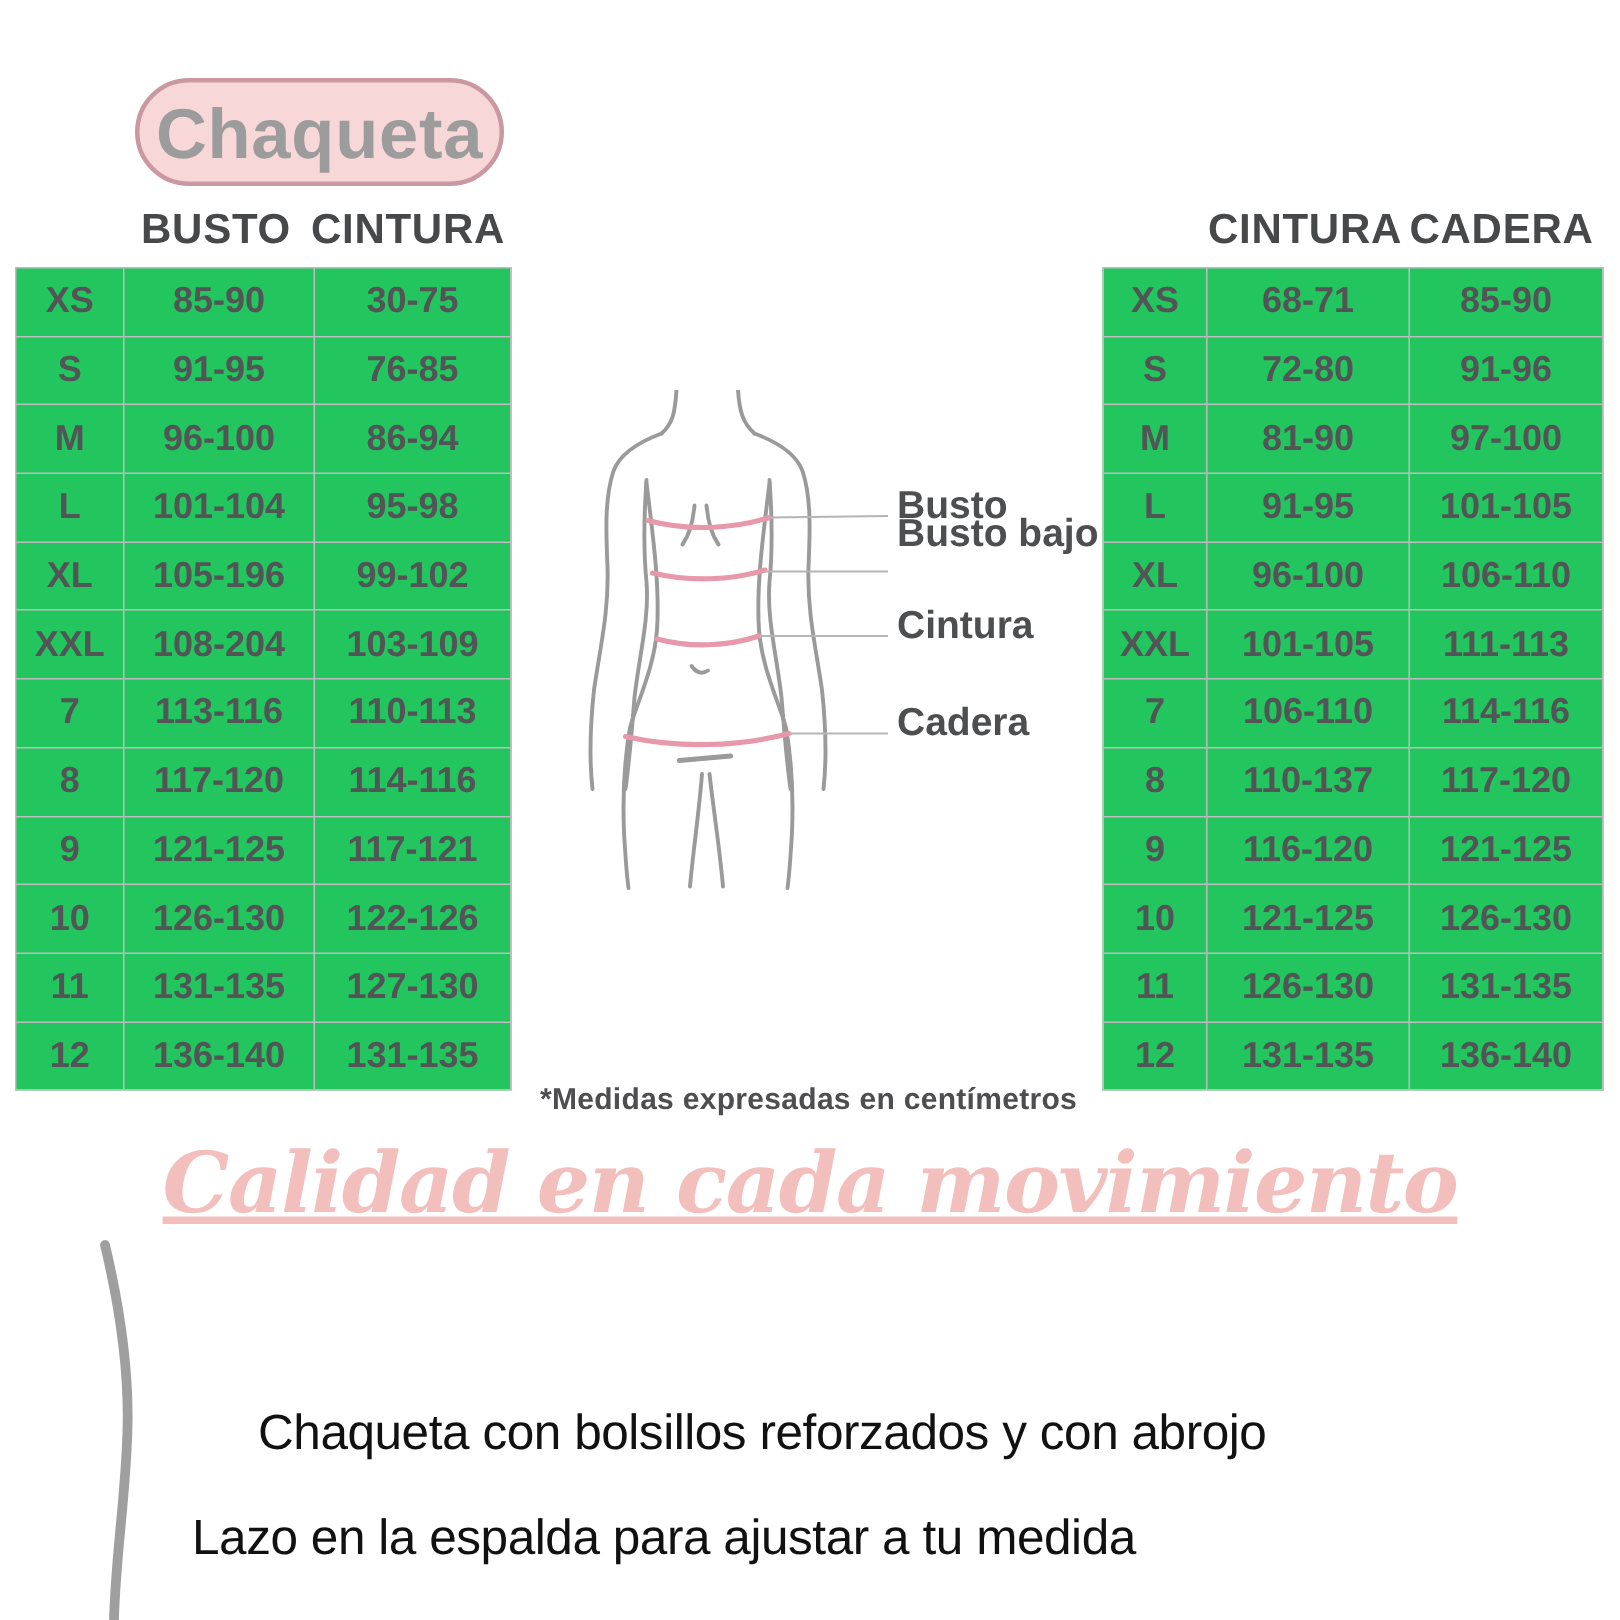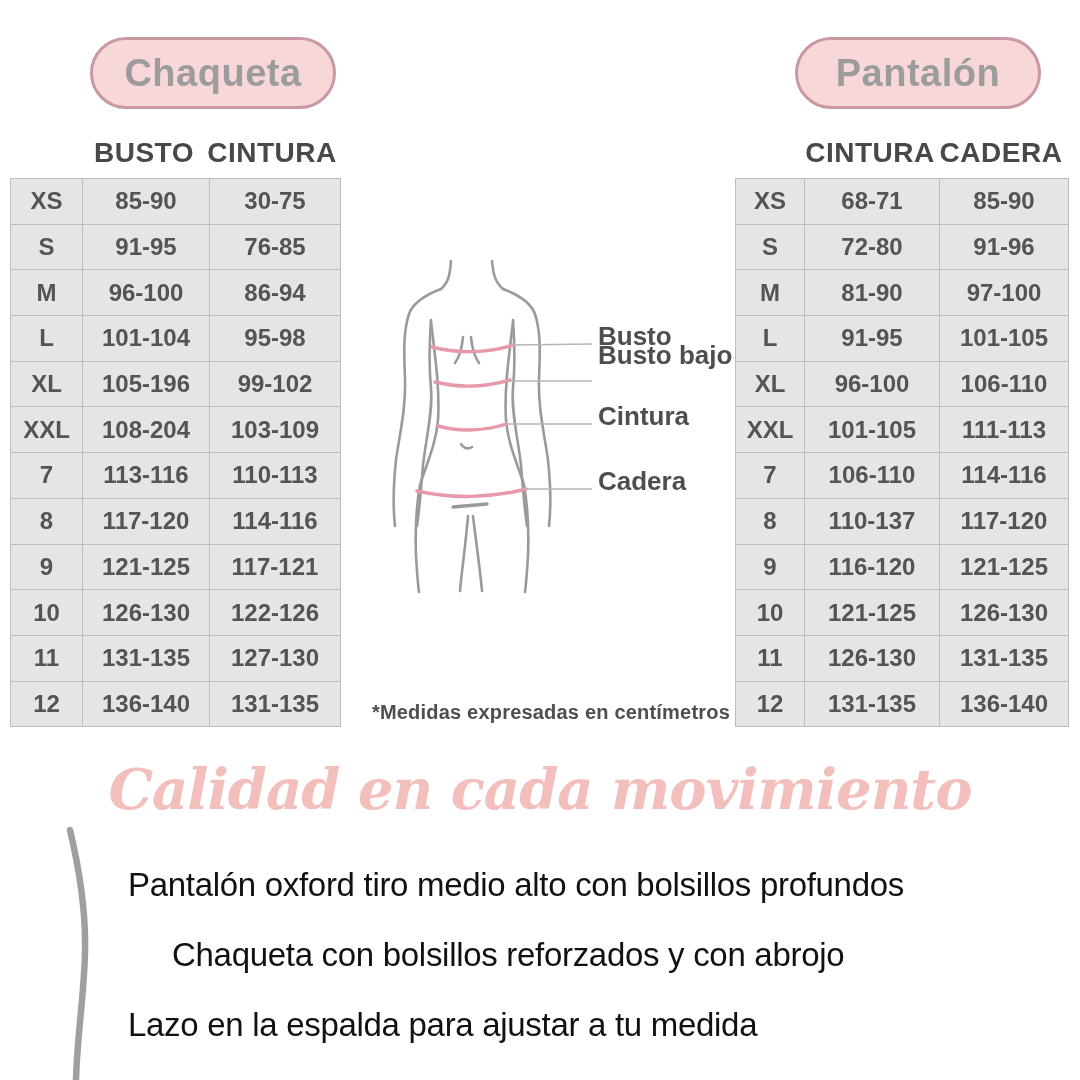--- a/index.html
+++ b/index.html
@@ -3,43 +3,43 @@
 <meta charset="utf-8">
 <style>
   html,body{margin:0;padding:0;background:#ffffff;}
   .canvas{
     position:relative;width:1080px;height:1080px;margin:0 auto;
     background:#ffffff;overflow:hidden;
     font-family:"Liberation Sans",sans-serif;
   }
   
   .pill{
-    position:absolute;top:37px;width:240px;height:66px;
+    position:absolute;top:52px;width:240px;height:66px;
     background:#f8d7d9;border:3px solid #c998a1;border-radius:36px;
     display:flex;align-items:center;justify-content:center;
-    font-size:38px;font-weight:700;color:#9c9c9c;letter-spacing:.5px;
+    font-size:47px;font-weight:700;color:#9c9c9c;letter-spacing:.5px;
   }
   .pill-left{left:90px;}
   .pill-right{left:795px;}
   
   .thead{
     position:absolute;top:136px;height:34px;display:flex;
     font-weight:800;color:#47484a;font-size:28px;letter-spacing:.5px;
   }
   .thead-left{left:10px;padding-left:71px;}
   .thead-right{left:735px;padding-left:68px;}
   .thead .hcell{display:flex;align-items:center;justify-content:center;}
   .thead-left .hcell:nth-child(1){width:126px;}
   .thead-left .hcell:nth-child(2){width:130px;}
   .thead-right .hcell:nth-child(1){width:134px;}
   .thead-right .hcell:nth-child(2){width:128px;}
   
   table.size-table{
     position:absolute;top:178px;border-collapse:collapse;table-layout:fixed;
-    background:#e5e5e5;
+    background:#22c55e;
   }
   .table-left{left:10px;width:327px;}
   .table-right{left:735px;width:330px;}
   table.size-table td{
     border:1.6px solid #bdbdbd;text-align:center;vertical-align:middle;
     height:44.7px;font-size:24px;font-weight:700;color:#535456;padding:0;
   }
   .table-left td:nth-child(1){width:71px;}
   .table-left td:nth-child(2){width:126px;}
   .table-left td:nth-child(3){width:130px;}
@@ -50,50 +50,47 @@
   .figure-svg{position:absolute;left:380px;top:260px;}
   .diagram-label{
     position:absolute;left:598px;height:28px;line-height:28px;
     font-size:26px;font-weight:700;color:#4d4e50;white-space:nowrap;
   }
   .lbl-bust{top:322px;}
   .lbl-underbust{top:341px;}
   .lbl-waist{top:402px;}
   .lbl-hip{top:467px;}
   .foot-note{
-    position:absolute;left:360px;top:701px;width:370px;text-align:right;
+    position:absolute;left:360px;top:722px;width:370px;text-align:left;
     font-size:20px;font-weight:700;color:#4e4e50;letter-spacing:.2px;
   }
   
   .tagline{
     position:absolute;left:0;top:756px;width:1080px;text-align:center;
     font-family:"DejaVu Serif",serif;font-style:italic;font-weight:700;
-    font-size:56px;color:#f3bfbc;letter-spacing:-1px;
+    font-size:56px;color:#f3bfbc;letter-spacing:-1px;text-decoration:underline;
   }
   
   .feature{
     position:absolute;left:128px;height:42px;line-height:42px;
     font-size:33px;font-weight:400;color:#111111;letter-spacing:-.3px;
     white-space:nowrap;
   }
   .feature-1{top:864px;}
   .feature-2{top:934px;margin-left:44px;}
   .feature-3{top:1004px;text-align:right;}
   .curve-svg{position:absolute;left:50px;top:822px;}
 </style>
 </head>
 <body>
 
 <div class="canvas">
 
   <div class="pill pill-left">
     <span>Chaqueta</span>
-  </div>
-  <div class="pill pill-right">
-    <span>Pantalón</span>
   </div>
 
   <div class="thead thead-left">
     <div class="hcell">BUSTO</div>
     <div class="hcell">CINTURA</div>
   </div>
   <table class="size-table table-left">
     <tbody>
 
         <tr>
@@ -288,17 +285,16 @@
   <div class="diagram-label lbl-hip">Cadera</div>
 
   <div class="foot-note">*Medidas expresadas en centímetros</div>
 
   <div class="tagline">Calidad en cada movimiento</div>
 
   <svg class="curve-svg" width="70" height="258" viewBox="0 0 70 258">
     <path d="M 20,8 C 30,50 36,90 35,130 C 34,175 27,215 26,258" fill="none" stroke="#9f9f9f" stroke-width="6.5" stroke-linecap="round"></path>
   </svg>
 
-  <div class="feature feature-1">Pantalón oxford tiro medio alto con bolsillos profundos</div>
   <div class="feature feature-2">Chaqueta con bolsillos reforzados y con abrojo</div>
   <div class="feature feature-3">Lazo en la espalda para ajustar a tu medida</div>
 
 </div>
 
 </body></html>

